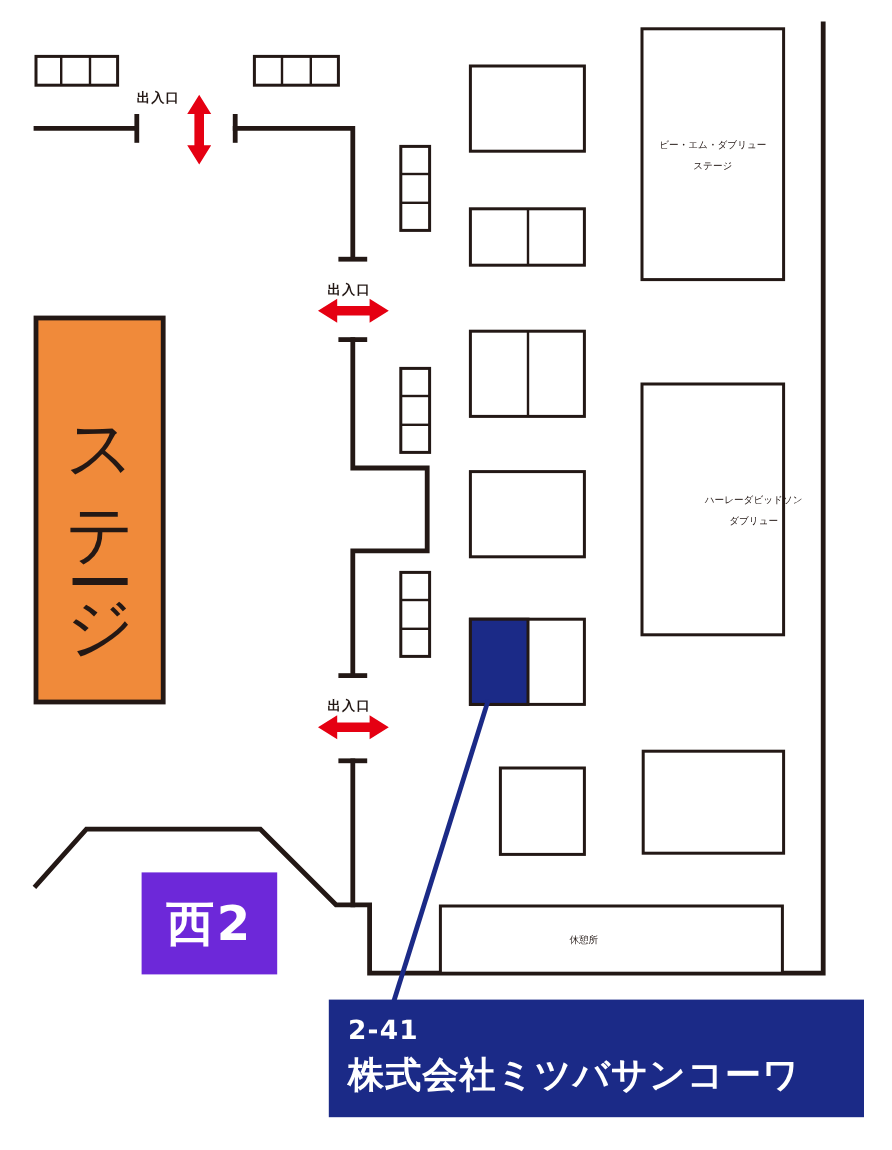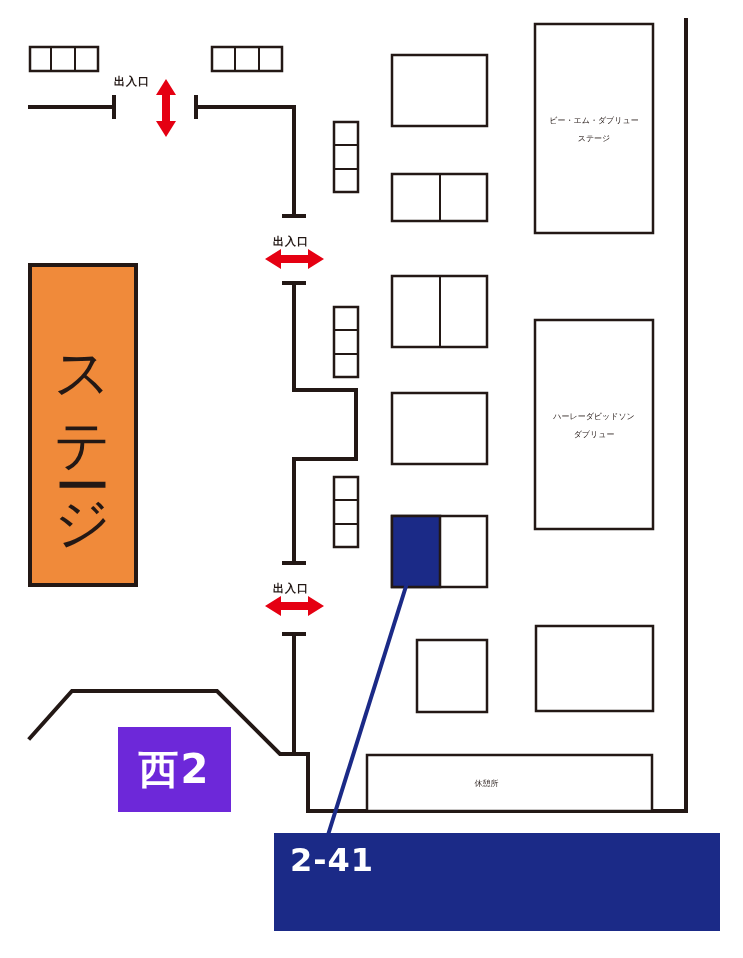--- a/index.html
+++ b/index.html
@@ -14,21 +14,21 @@
     .entrance-label { font-size: 11px; font-weight: bold; letter-spacing: 1px; }
     .booth-name { font-size: 8px; text-align: center; line-height: 18px; }
     .stage-text { position: absolute; left: 30px; top: 265px; width: 106px; height: 320px;
                   display: flex; align-items: center; justify-content: center;
                   writing-mode: vertical-rl; font-size: 56px; color: #231815; letter-spacing: 4px; }
     .hall-badge { position: absolute; left: 118px; top: 727px; width: 113px; height: 85px;
                   background: #6d28d9; color: #ffffff; font-size: 40px; font-weight: bold;
                   display: flex; align-items: center; justify-content: center; letter-spacing: 2px; }
     .callout { position: absolute; left: 274px; top: 833px; width: 446px; height: 98px;
                background: #1b2a87; color: #ffffff; box-sizing: border-box; padding: 10px 16px; }
-    .callout .booth-no { font-size: 32px; font-weight: bold; line-height: 34px; letter-spacing: 1px; }
+    .callout .booth-no { font-size: 22px; font-weight: bold; line-height: 34px; letter-spacing: 1px; }
     .callout .company { font-size: 30px; font-weight: bold; line-height: 40px; letter-spacing: 1px; }
   </style>
 </head>
 <body>
 
 <svg width="743" height="958" viewBox="0 0 743 958">
 
   <rect x="30" y="265" width="106" height="320" fill="#f08a3a" stroke="#231815" stroke-width="4"></rect>
 
   <g>
@@ -114,24 +114,25 @@
 <div class="lbl entrance-label" style="left:273px; top:234px;">出入口</div>
 <div class="lbl entrance-label" style="left:273px; top:581px;">出入口</div>
 
 <div class="stage-text">ステージ</div>
 
 <div class="lbl booth-name" style="left:535px; top:112px; width:118px;">
   <div>ビー・エム・ダブリュー</div>
   <div>ステージ</div>
 </div>
 
-<div class="lbl booth-name" style="left:535px; top:408px; width:118px;">
+<div class="lbl booth-name" style="left:535px; top:408px; width:118px;padding-left:34px;">
   <div>ハーレーダビッドソン</div>
   <div>ダブリュー</div>
 </div>
 
 <div class="lbl booth-name" style="left:367px; top:775px; width:239px;">休憩所</div>
 
 <div class="hall-badge">西2</div>
 
 <div class="callout">
   <div class="booth-no">2-41</div>
+  <div class="company">株式会社ミツバサンコーワ</div>
 </div>
 
 </body></html>

